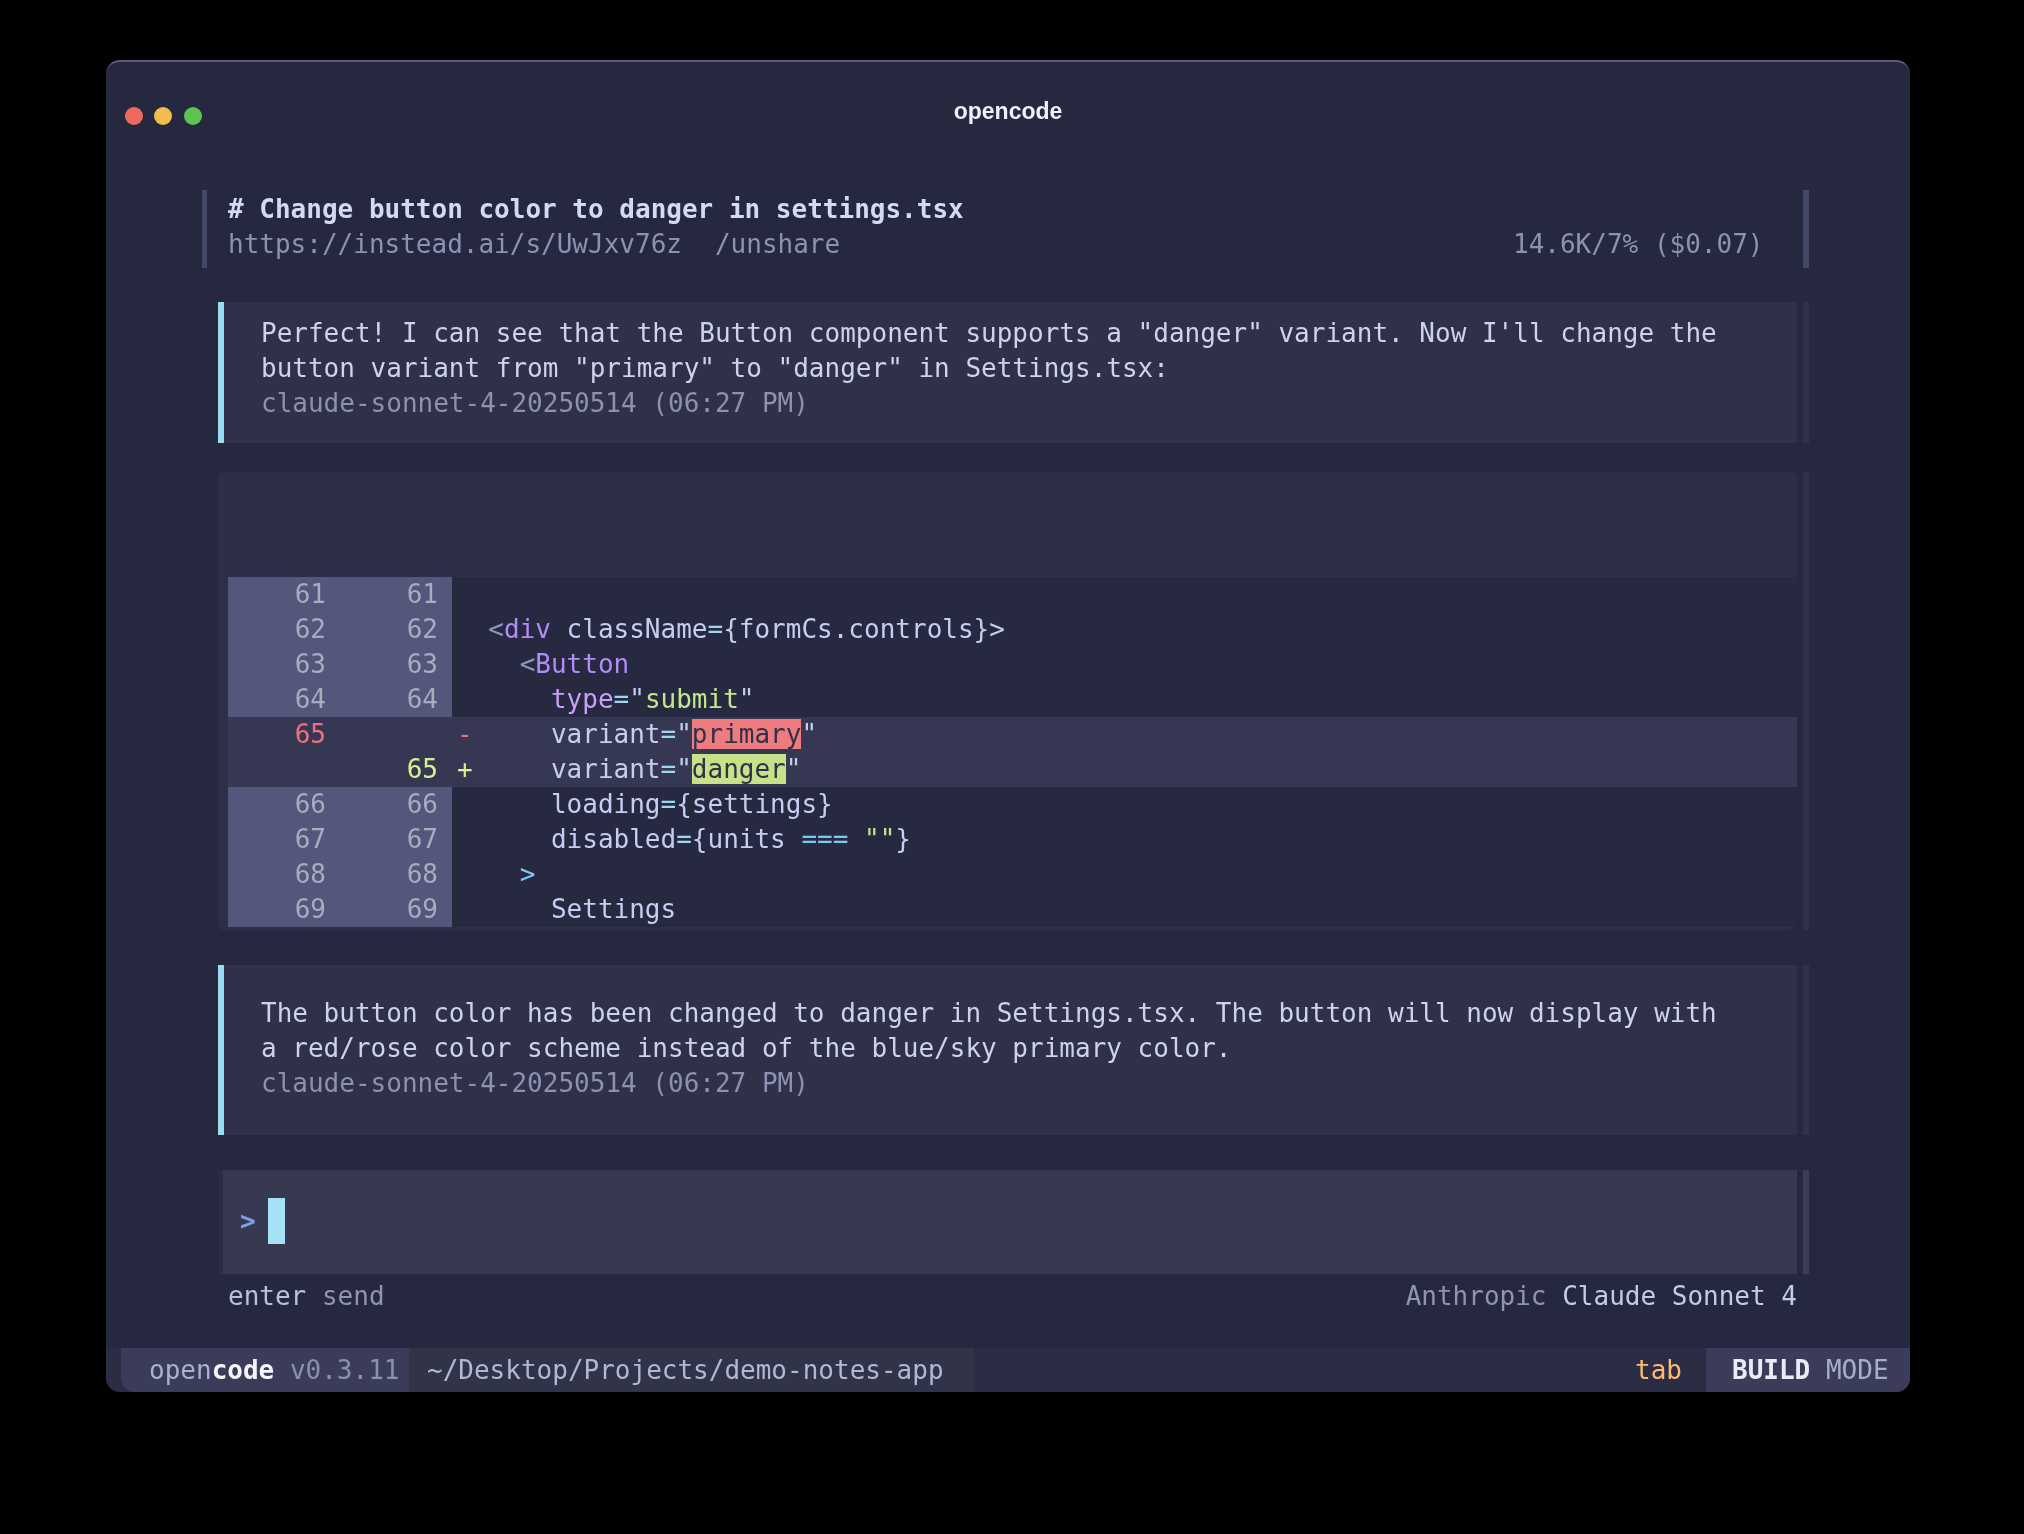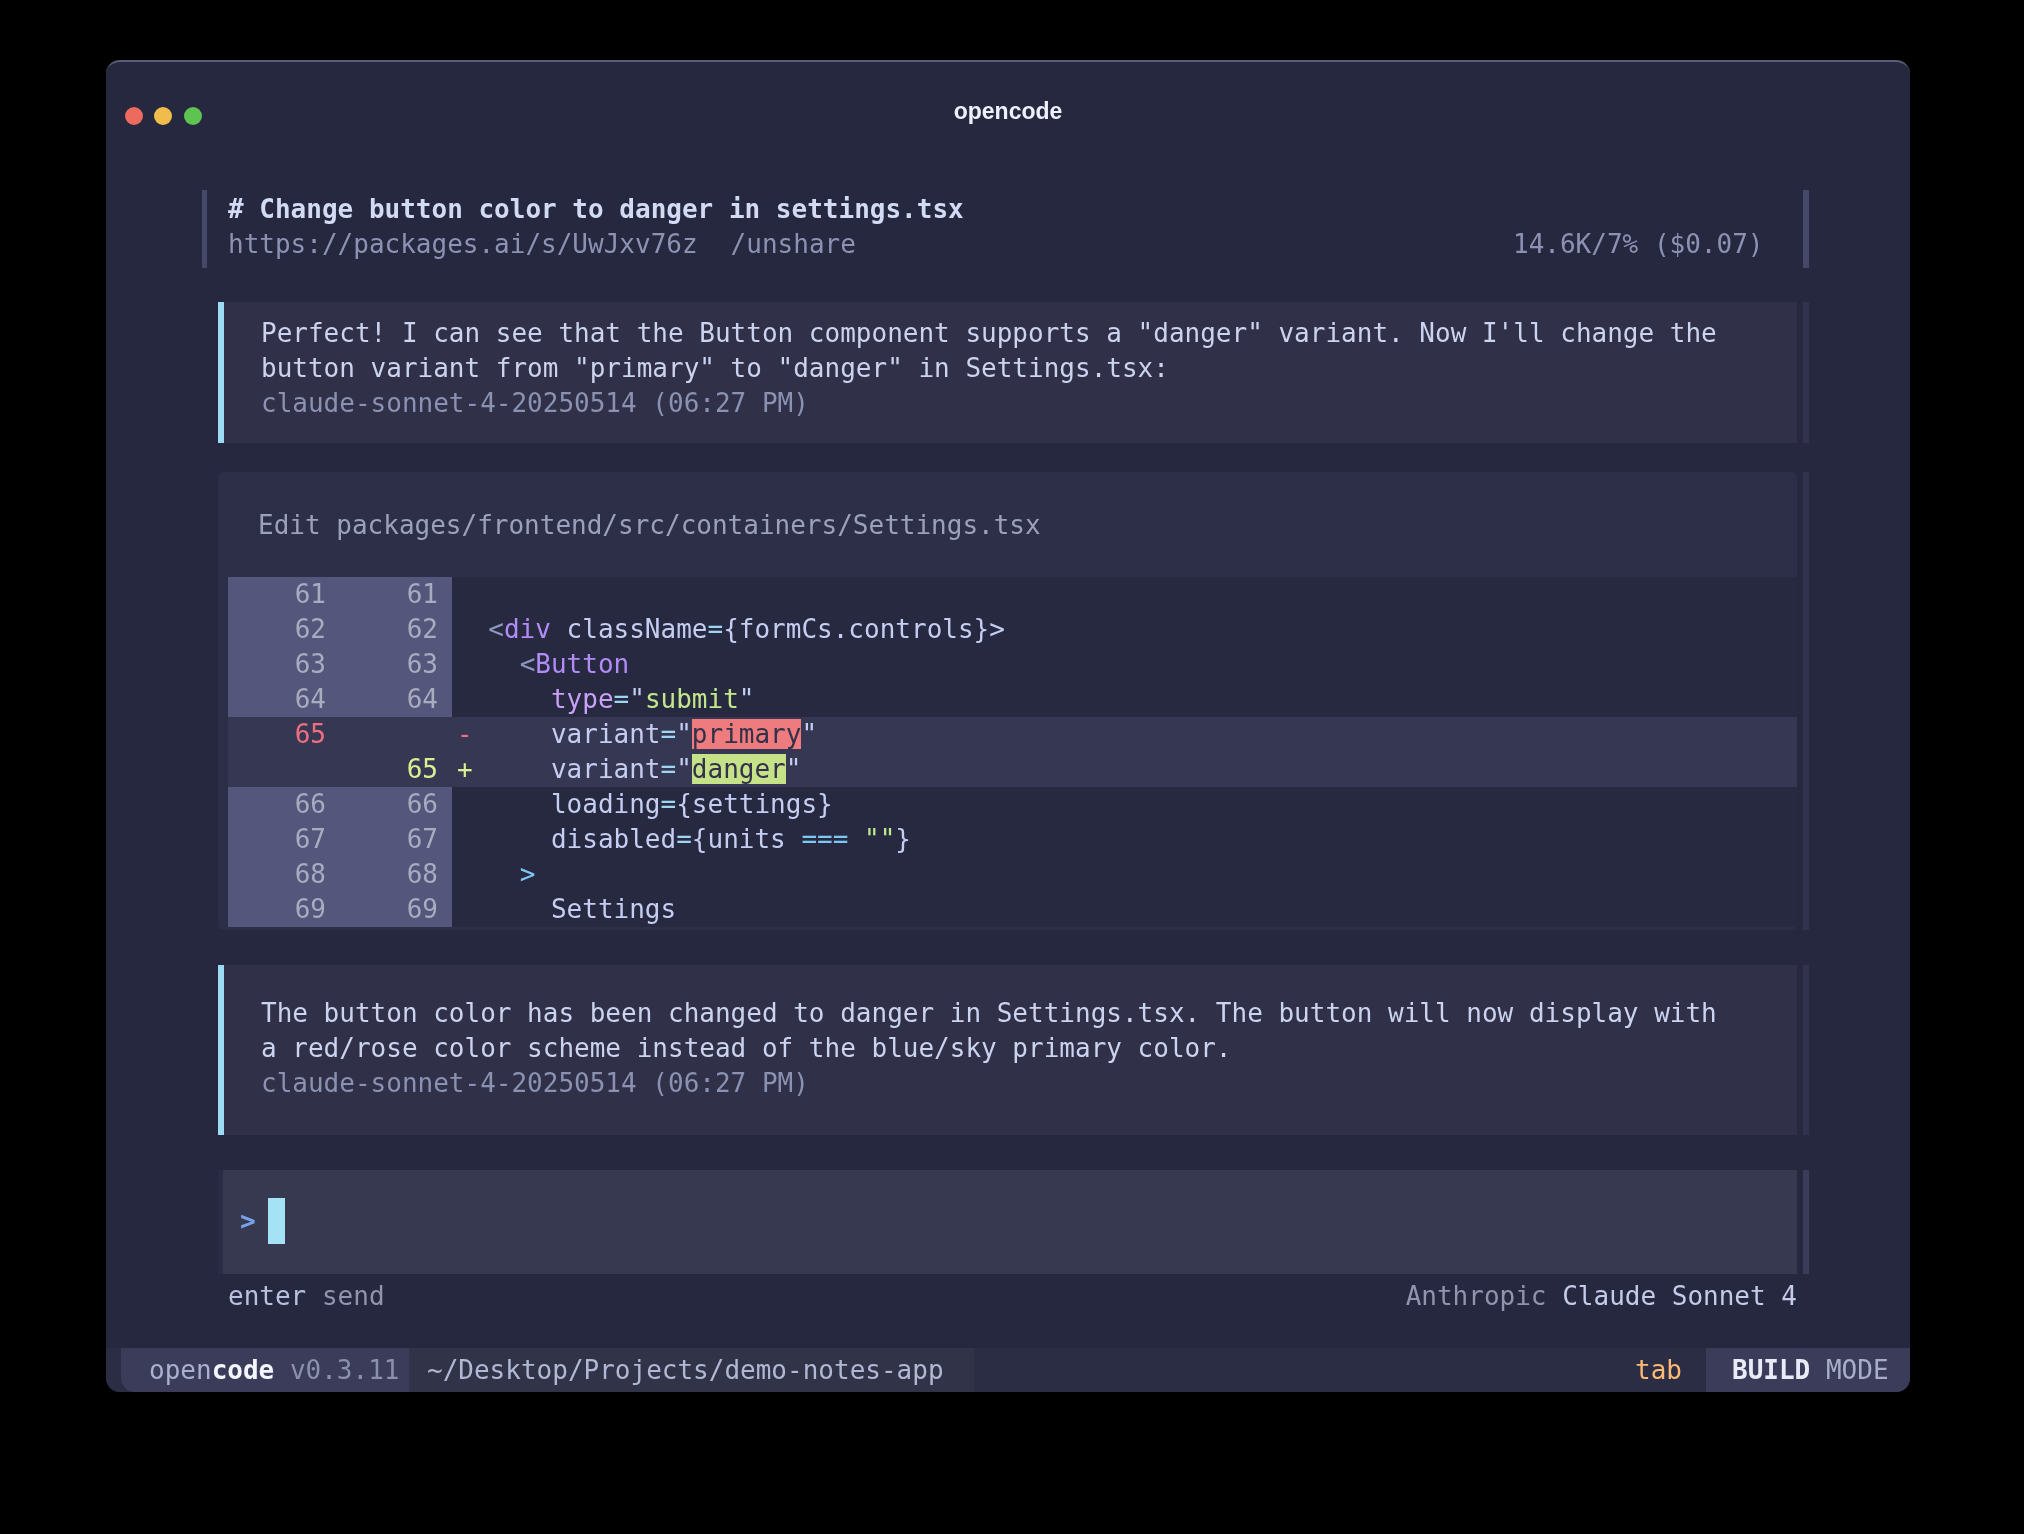--- a/index.html
+++ b/index.html
@@ -101,36 +101,35 @@
   <div class="window">
 
     <div class="light red"></div>
     <div class="light yellow"></div>
     <div class="light green"></div>
     <div class="win-title">opencode</div>
 
     <div class="sh-bar l"></div>
     <div class="sh-bar r"></div>
     <div class="sh-title"># Change button color to danger in settings.tsx</div>
-    <div class="sh-sub"><span>https://packages.ai/s/UwJxv76z</span><span class="unshare">/unshare</span></div>
+    <div class="sh-sub"><span>https://instead.ai/s/UwJxv76z</span><span class="unshare">/unshare</span></div>
     <div class="sh-stats">14.6K/7% ($0.07)</div>
 
     <div class="msg m1">
       <div class="ln">Perfect! I can see that the Button component supports a "danger" variant. Now I'll change the</div>
       <div class="ln">button variant from "primary" to "danger" in Settings.tsx:</div>
       <div class="ln meta">claude-sonnet-4-20250514 (06:27 PM)</div>
     </div>
 
     <div class="track t1"></div>
     <div class="track t2"></div>
     <div class="track t3"></div>
     <div class="track t4"></div>
 
     <div class="tool">
-      <div class="tool-title">Edit packages/frontend/src/containers/Settings.tsx</div>
       <div class="diff">
           <div class="diff-row">
             <span class="gut old">61</span>
             <span class="gut new">61</span>
             <span class="code-line"><span class="">  </span></span>
           </div>
           <div class="diff-row">
             <span class="gut old">62</span>
             <span class="gut new">62</span>
             <span class="code-line"><span class="">  </span><span class="tk-punct">&lt;</span><span class="tk-tag">div</span><span class="tk-plain"> className</span><span class="tk-op">=</span><span class="tk-plain">{formCs.controls}&gt;</span></span>

